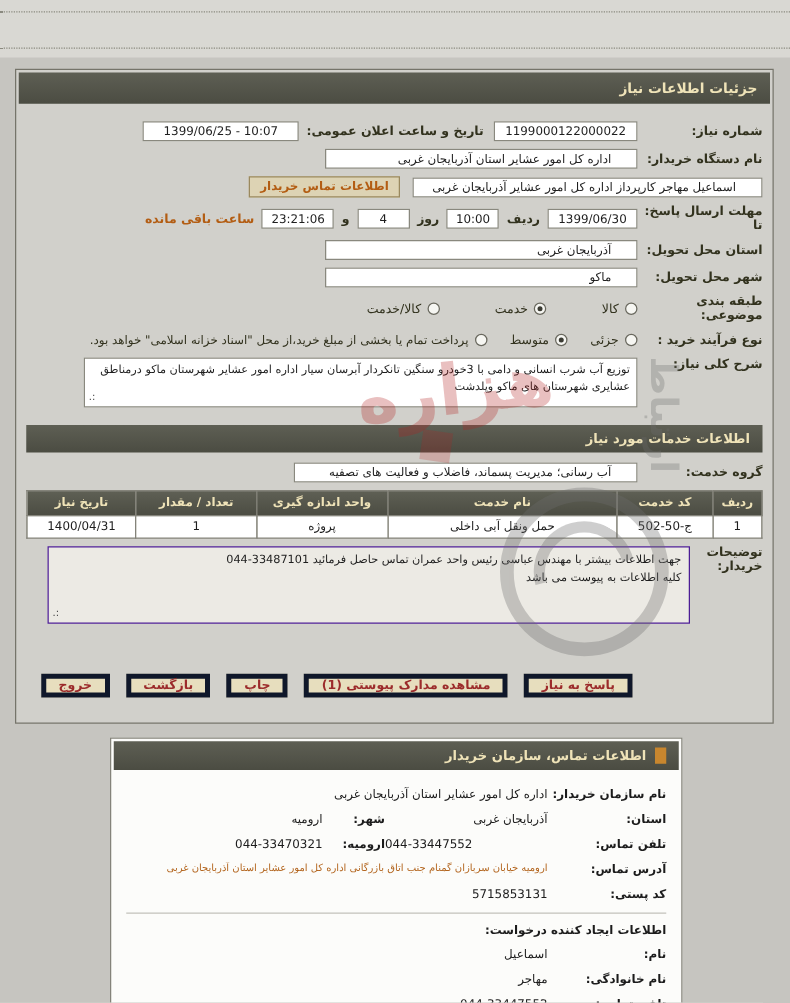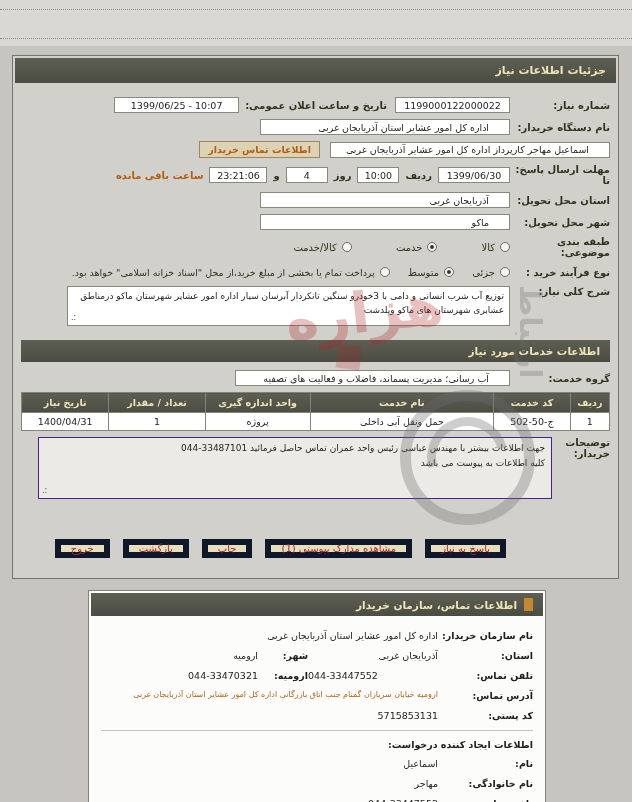--- a/index.html
+++ b/index.html
@@ -58,21 +58,21 @@
     font-size: 9.5px; margin: 0 0 6px; }
   .stable th { background: linear-gradient(#5e5f54, #4b4c42); color: #efe3b8; border: 1px solid #84837a;
     height: 20px; font-weight: bold; font-size: 9.5px; padding: 0 2px; }
   .stable td { background: #ffffff; border: 1px solid #84837a; height: 18px; text-align: center;
     color: #1e1e1e; padding: 0 2px; overflow: hidden; white-space: nowrap; }
   .notes-label { flex: 0 0 58px; font-weight: bold; }
   .notes-box { position: relative; flex: 0 0 514px; height: 62px; background: #eceae4;
     border: 1px solid #4c1d95; padding: 3px 6px 3px 10px; font-size: 9px; line-height: 1.7; color: #1e1e1e; }
 
   .actions { direction: rtl; display: flex; gap: 13px; margin: 40px 104px 0 0; }
-  .abtn { background: #e7debe; border: 6px solid #0f172a; color: #9c2b2b; font-weight: normal;
+  .abtn { background: #e7debe; border: 4px solid #0f172a; color: #9c2b2b; font-weight: bold;
     font-size: 10px; height: 19px; padding: 0 10px; display: flex; align-items: center;
     cursor: pointer; white-space: nowrap; }
 
   
   .contact-panel { position: absolute; top: 590px; left: 88px; width: 458px; height: 250px;
     background: #fcfcfa; border: 1px solid #84837a; }
   .contact-header { margin: 2px; height: 23px; font-size: 10.5px; }
   .accent { width: 9px; height: 13px; background: #c8862e; margin-left: 7px; flex: 0 0 9px; }
   .contact-body { direction: rtl; padding: 12px 12px 0; font-size: 9.5px; color: #1c1c1c; }
   .crow { display: flex; align-items: flex-start; margin-bottom: 8px; min-height: 12px; }

